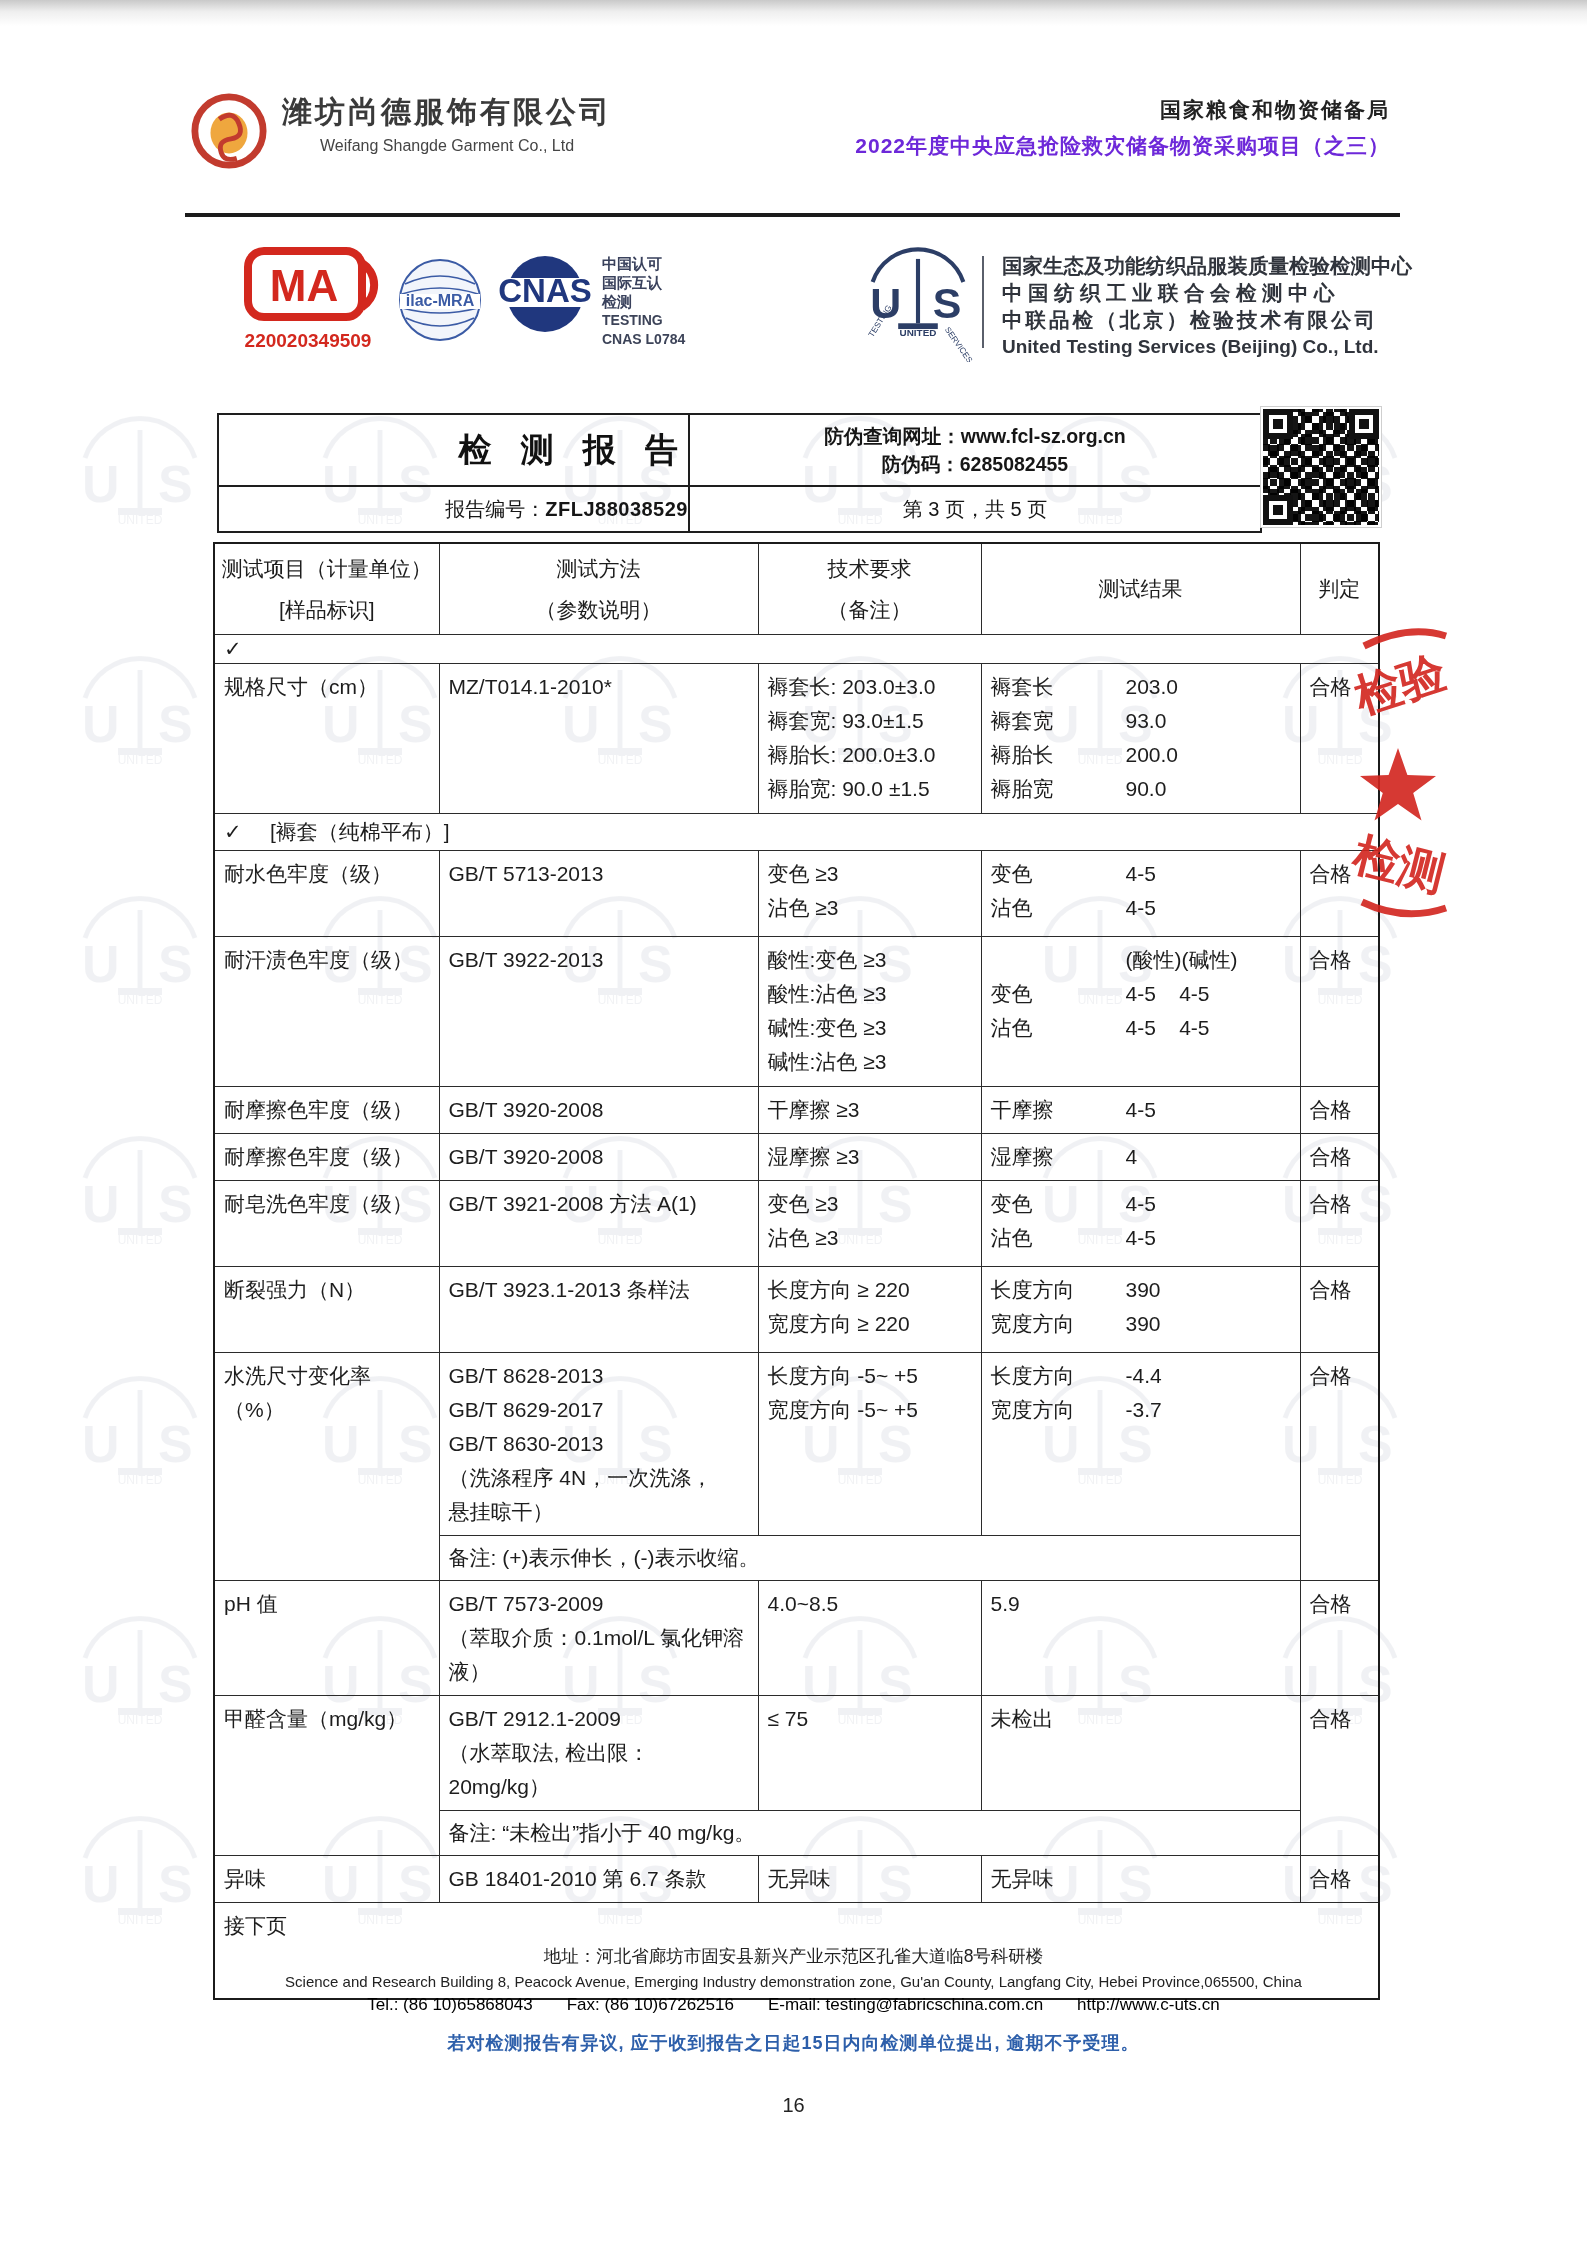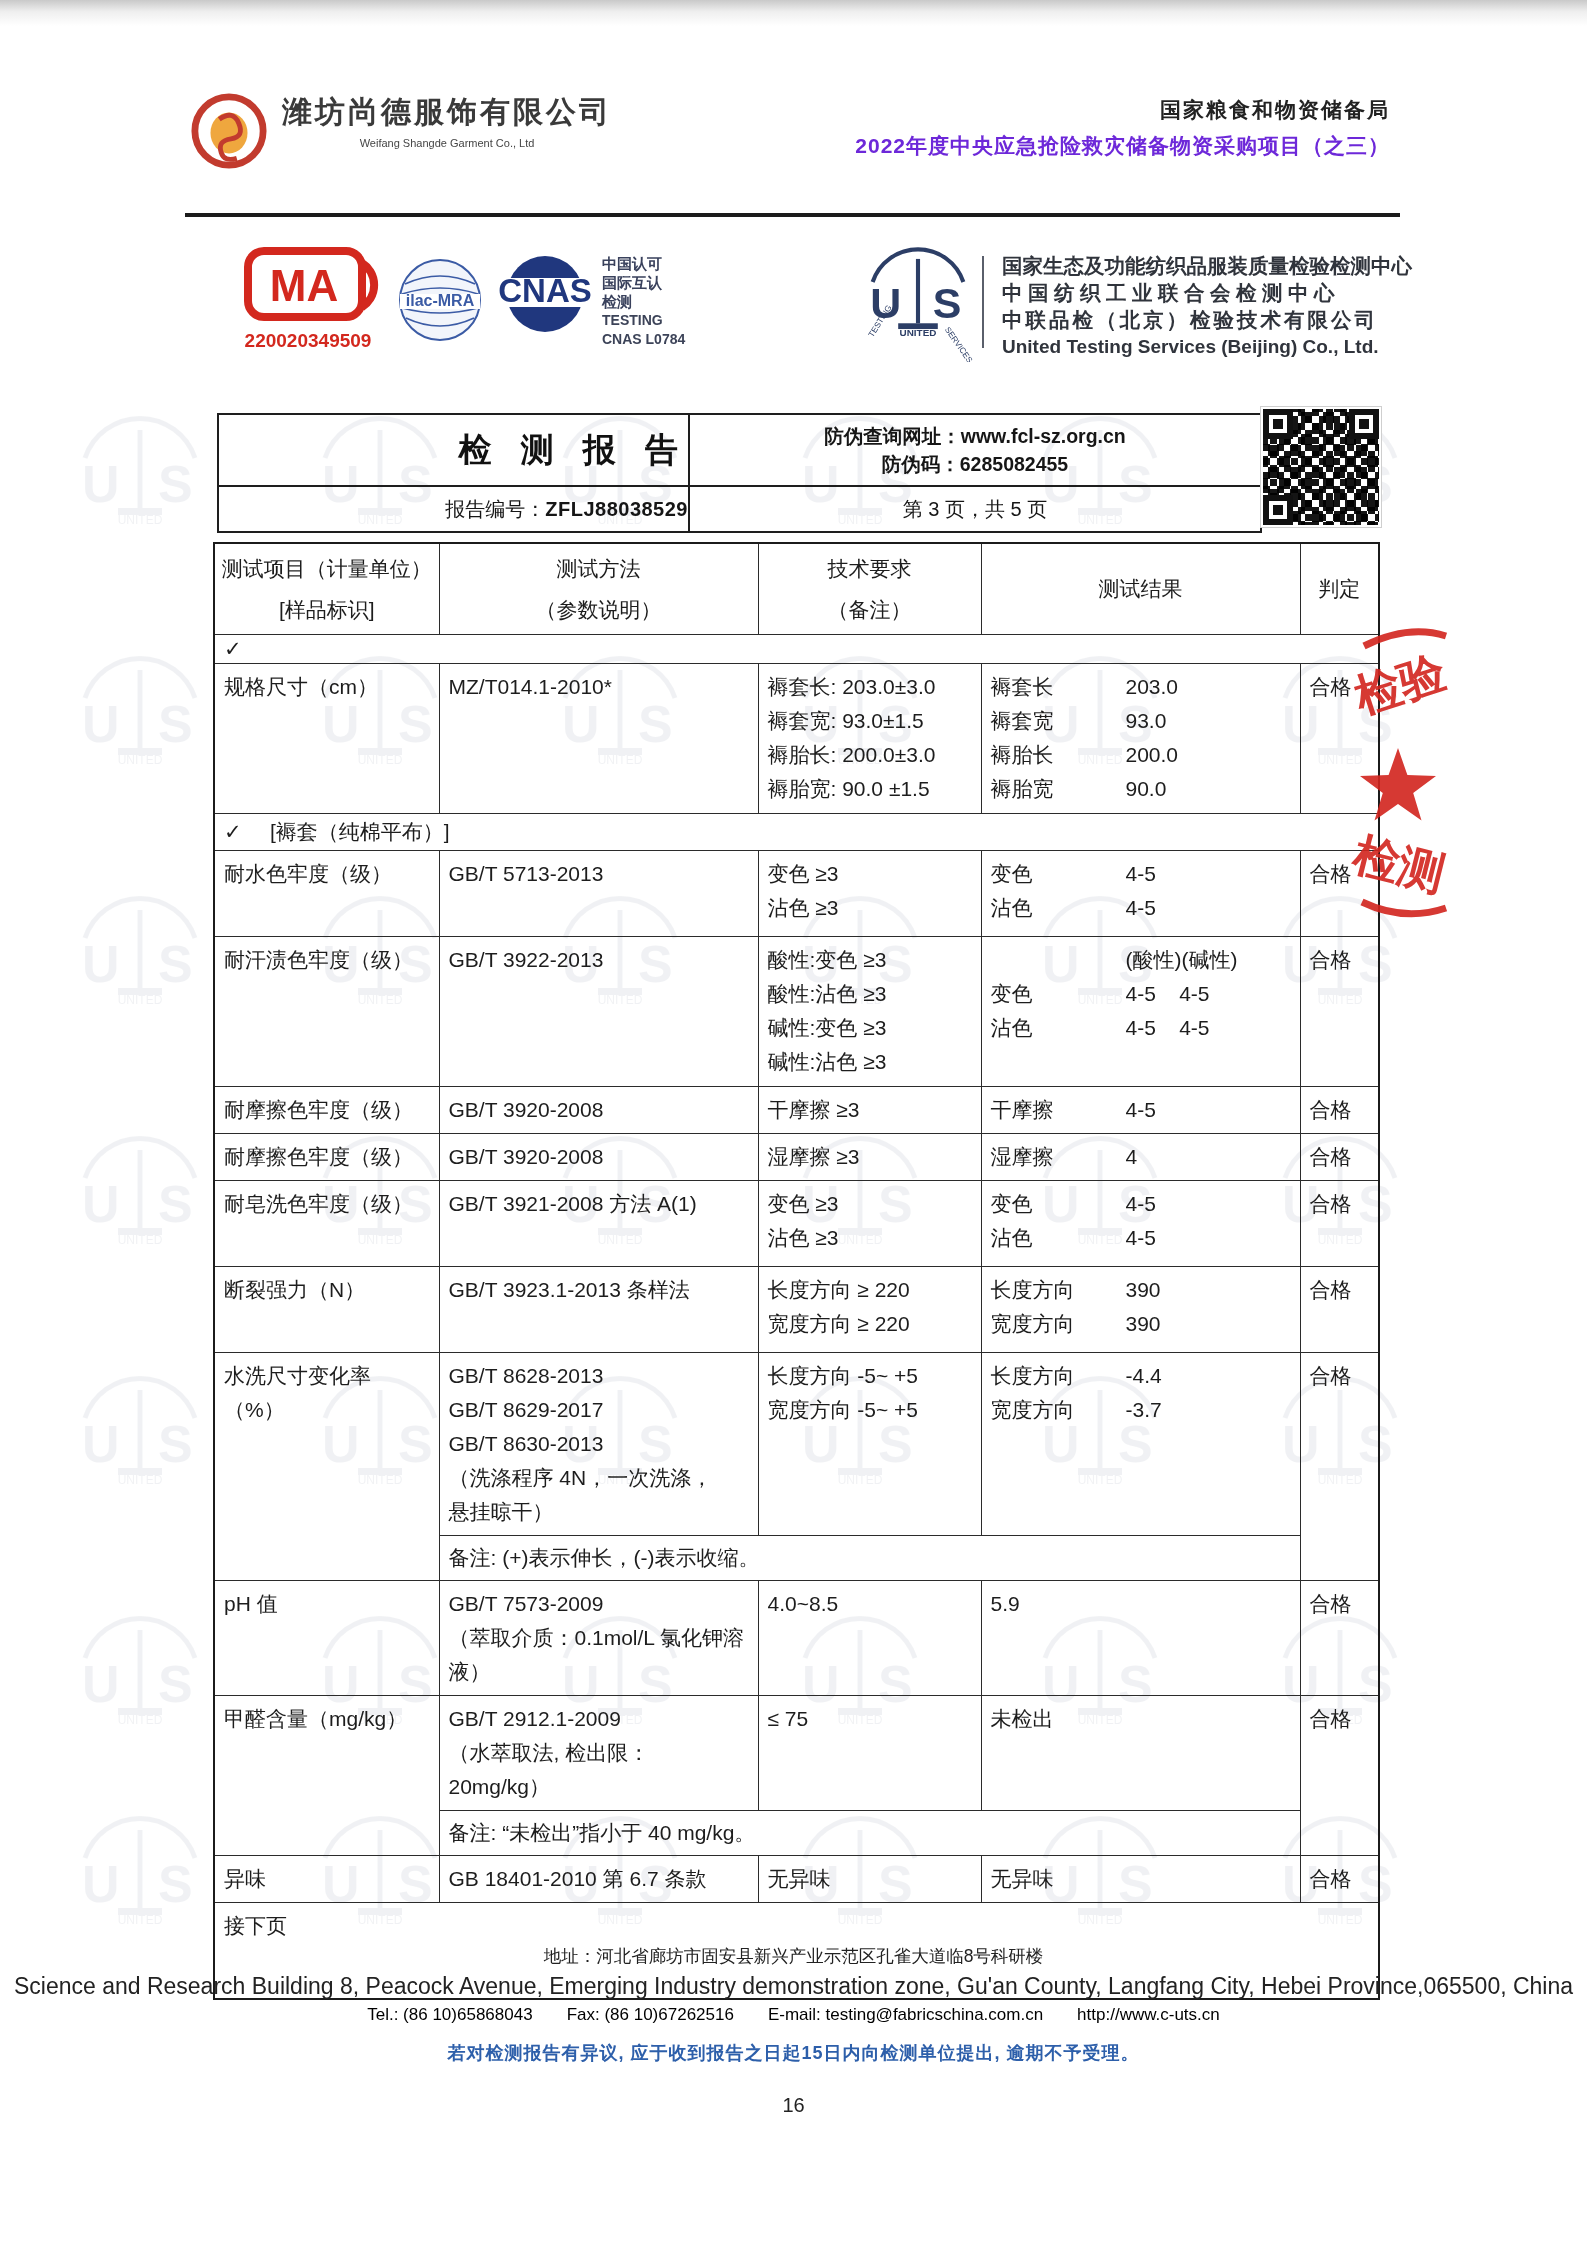--- a/index.html
+++ b/index.html
@@ -10,21 +10,21 @@
   
   .top-band{position:absolute;left:0;top:0;width:100%;height:26px;
     background:linear-gradient(#c9c9c9,#efefef 45%,#ffffff);}
   .wm-layer{position:absolute;left:0;top:380px;width:1587px;height:1560px;
     color:#8e96a8;opacity:.12;pointer-events:none;}
 
   
   .hdr{position:absolute;left:190px;top:92px;display:flex;align-items:flex-start;}
   .hdr-text{margin-left:14px;text-align:center;}
   .company-cn{font-size:30px;font-weight:bold;letter-spacing:3px;color:#3a3a3a;}
-  .company-en{font-size:11px;color:#454545;margin-top:4px;}
+  .company-en{font-size:16px;color:#454545;margin-top:4px;}
   .hdr-right{position:absolute;right:197px;top:96px;text-align:right;}
   .hdr-right .l1{font-size:21px;font-weight:600;color:#222;letter-spacing:2px;}
   .hdr-right .l2{font-size:21px;font-weight:600;color:#6d28d9;margin-top:8px;letter-spacing:1px;}
   .hdr-rule{position:absolute;left:185px;top:213px;width:1215px;height:4px;background:#1b1b1b;}
 
   
   .cma{position:absolute;left:240px;top:245px;}
   .ilac{position:absolute;left:392px;top:252px;}
   .cnas{position:absolute;left:492px;top:252px;}
   .cnas-side{position:absolute;left:602px;top:254px;line-height:19px;}
@@ -74,21 +74,21 @@
   .section-cell .chk{display:inline-block;width:46px;font-weight:normal;}
   .note-cell{}
   .next-cell{vertical-align:top;}
 
   
   .stamp{position:absolute;left:1350px;top:622px;opacity:.9;pointer-events:none;}
 
   
   .foot{position:absolute;left:0;top:1944px;width:1587px;text-align:center;}
   .foot .a-cn{font-size:17.5px;color:#222;}
-  .foot .a-en{font-size:23px;color:#222;margin-top:5px;}
+  .foot .a-en{font-size:15px;color:#222;margin-top:5px;}
   .foot .contact{display:flex;justify-content:center;gap:34px;font-size:17px;color:#000000;margin-top:5px;}
   .foot .notice{font-size:18px;font-weight:bold;color:#2d5faa;margin-top:16px;letter-spacing:1px;}
   .pagenum{position:absolute;left:0;top:2094px;width:1587px;text-align:center;font-size:20px;color:#222;}
 </style>
 </head>
 <body>
 
 <div id="page">
 
   <div class="top-band"></div>

